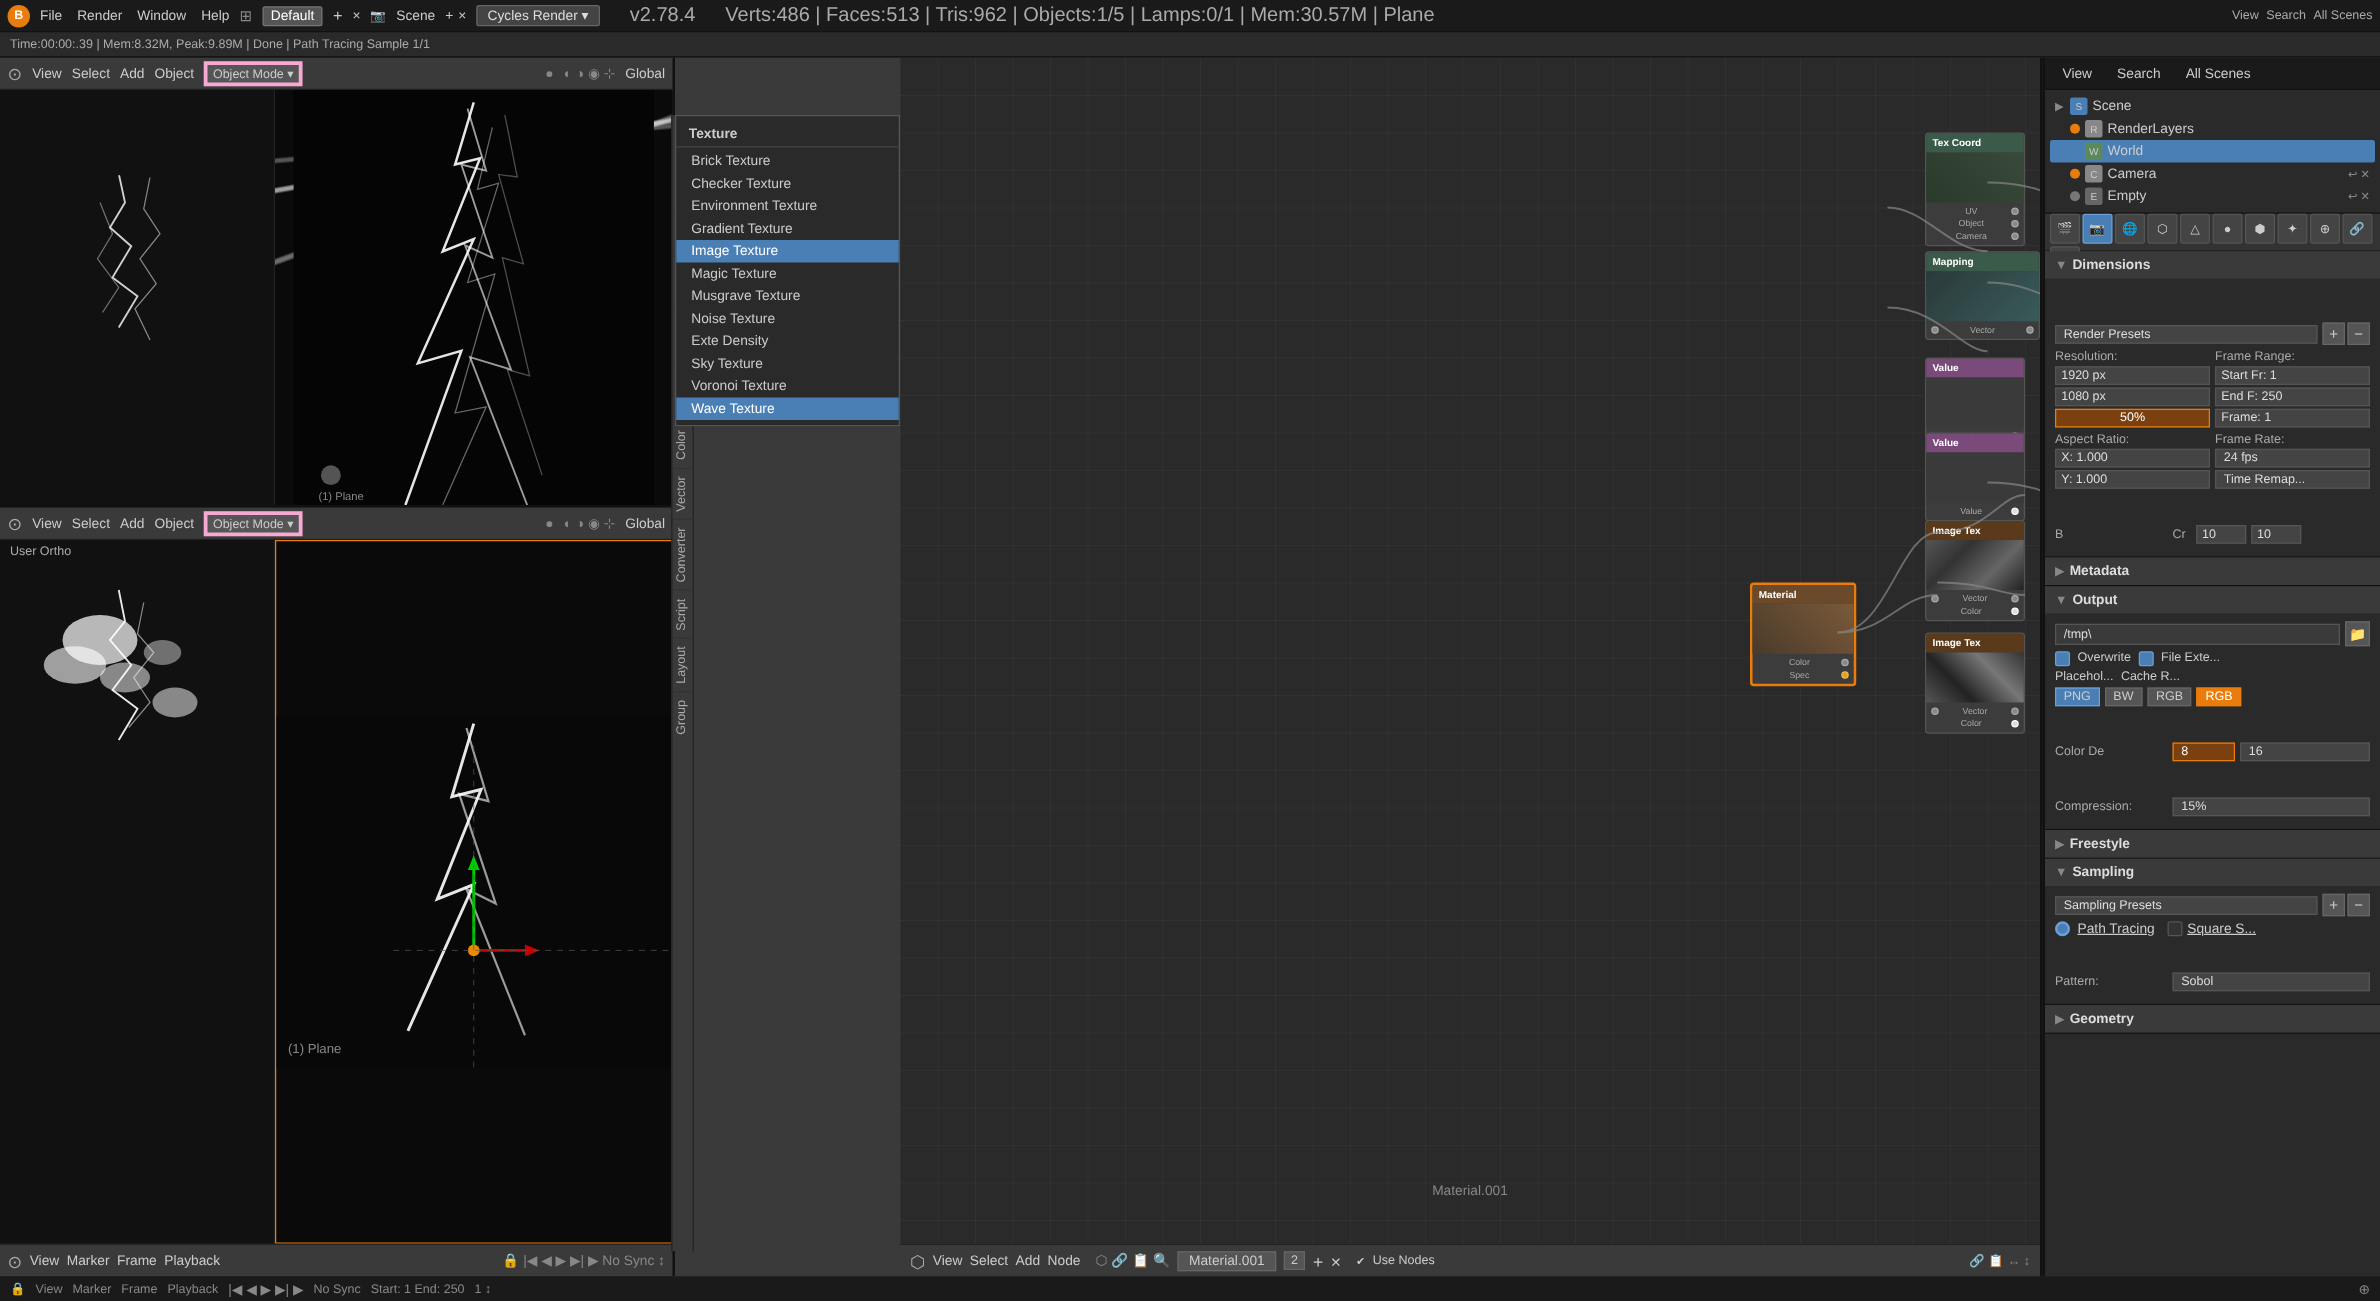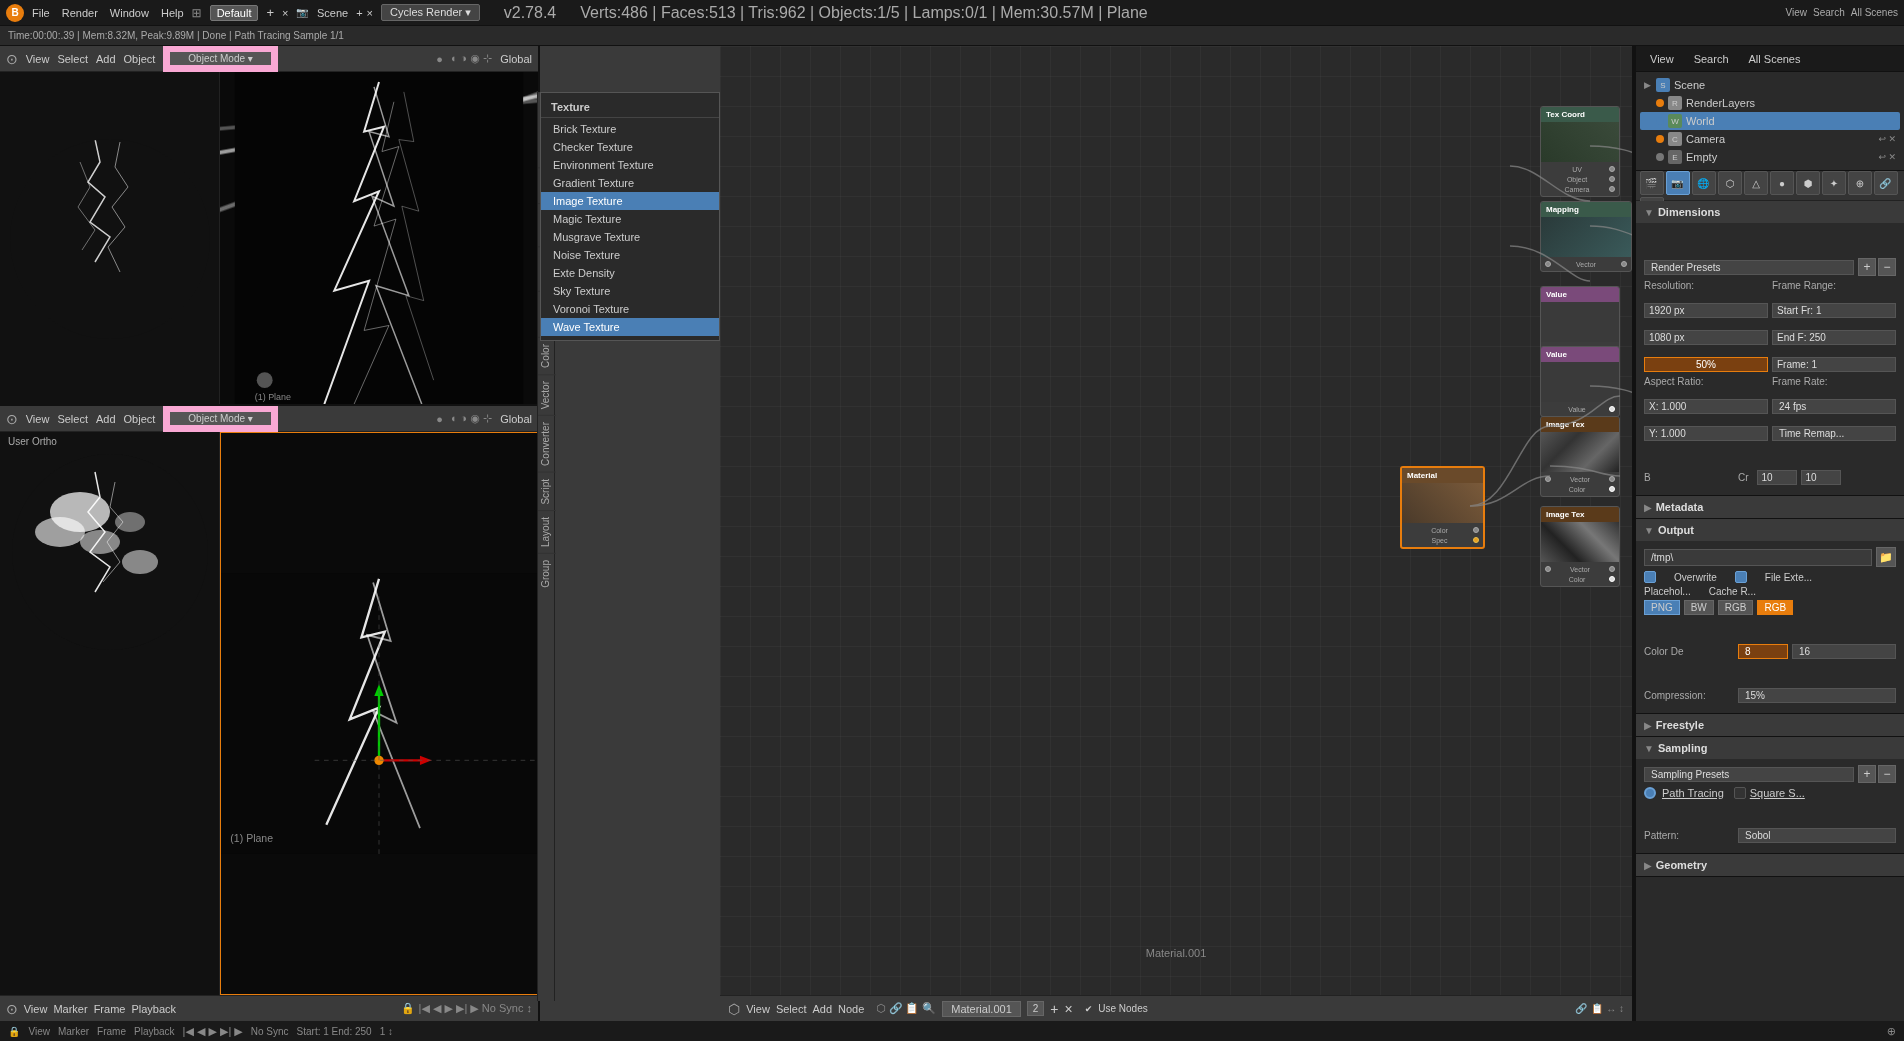--- a/index.html
+++ b/index.html
@@ -199,24 +199,24 @@
       position: absolute;
       bottom: 0; left: 0; right: 0;
       display: flex;
       align-items: center;
       padding: 0 6px;
       gap: 6px;
       border-top: 1px solid #222;
     }
     .mode-dropdown {
       background: #555;
-      border: 7px solid #f9a8d4;
+      border: 3px solid #f9a8d4;
       color: #ccc;
       font-size: 10px;
-      padding: 1px 18px;
+      padding: 1px 4px;
       cursor: pointer;
     }
 
     
     #center-panel {
       flex: 1;
       display: flex;
       flex-direction: column;
       border-right: 2px solid #111;
     }
@@ -444,34 +444,34 @@
       font-size: 10px;
       padding: 1px 6px;
       width: 50px;
     }
     .prop-row-split {
       display: grid;
       grid-template-columns: 1fr 1fr;
       gap: 4px;
       margin-bottom: 4px;
     }
-    .prop-col { display: flex; flex-direction: column; gap: 12px; }
+    .prop-col { display: flex; flex-direction: column; gap: 2px; }
     .prop-col-label { color: #aaa; font-size: 10px; }
     .prop-input {
       background: #444;
       border: 1px solid #555;
       color: #ddd;
       font-size: 10px;
       padding: 1px 4px;
       width: 100%;
     }
     .prop-checkbox-row {
       display: flex;
-      align-items: center;
-      gap: 18px;
+      align-items: flex-start;
+      gap: 6px;
       margin-bottom: 3px;
       font-size: 10px;
       color: #ccc;
     }
     .prop-checkbox {
       width: 12px; height: 12px;
       background: #4a7fb5;
       border: 1px solid #6aa0d5;
       border-radius: 2px;
       flex-shrink: 0;

